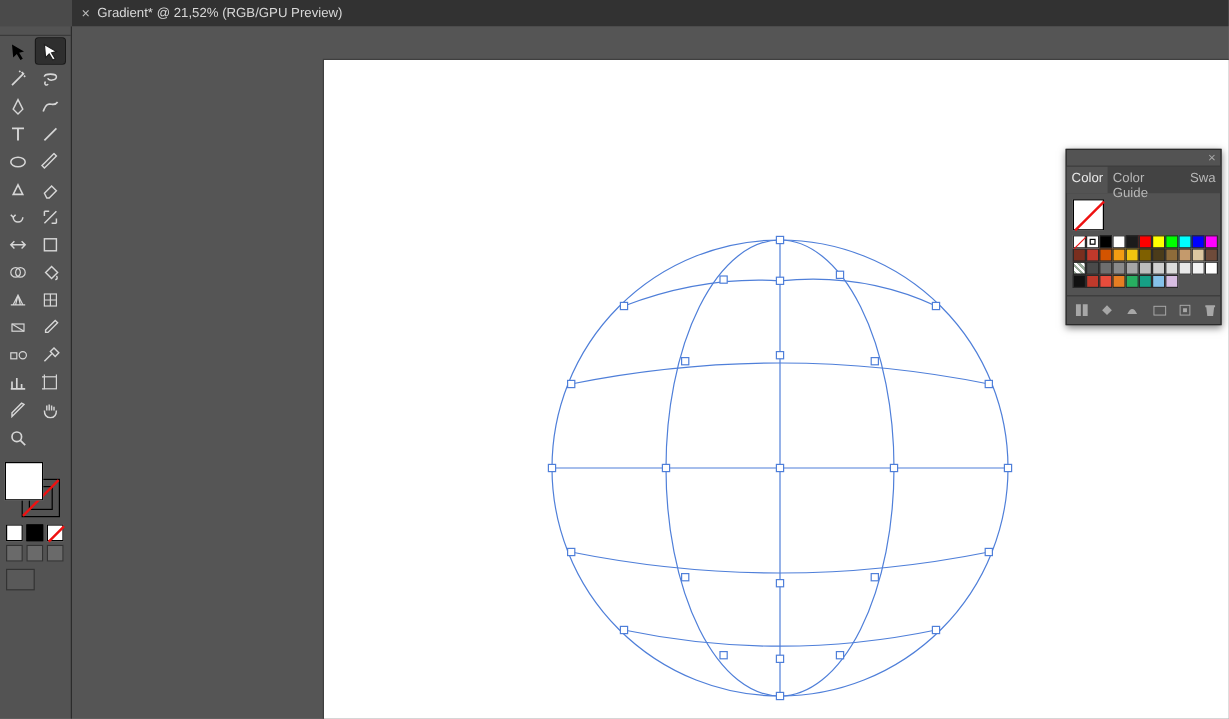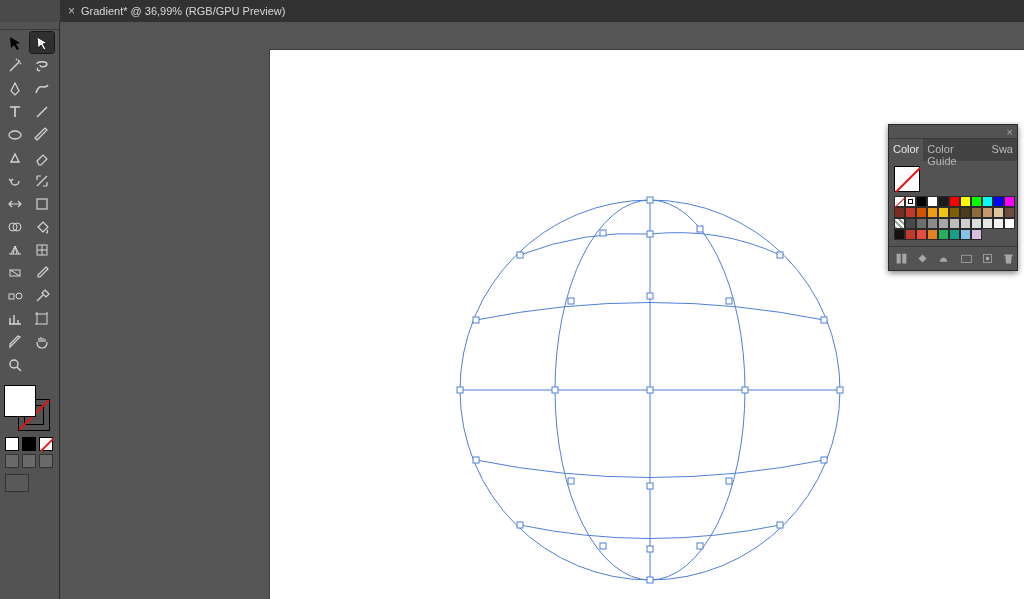--- a/index.html
+++ b/index.html
@@ -214,21 +214,21 @@
     }
     .pf-left,.pf-right{display:flex;gap:8px;}
     .pf-icon{width:13px;height:13px;opacity:.8;}
   </style>
 </head>
 <body>
 
 <div class="tabbar">
   <div class="tab">
     <span class="tab-close">×</span>
-    <span>Gradient* @ 36,99% (RGB/GPU Preview)</span>
+    <span>Gradient* @ 21,52% (RGB/GPU Preview)</span>
   </div>
 </div>
 
 <div class="toolbox">
   <div class="toolbox-header"></div>
   <div class="tool-grid" id="tool-grid">
       <div class="tool">
         <svg viewBox="0 0 16 16">
           <path d="M3 2l10 6-4 1 3 5-2 1-3-5-3 3z"></path>
         </svg>

